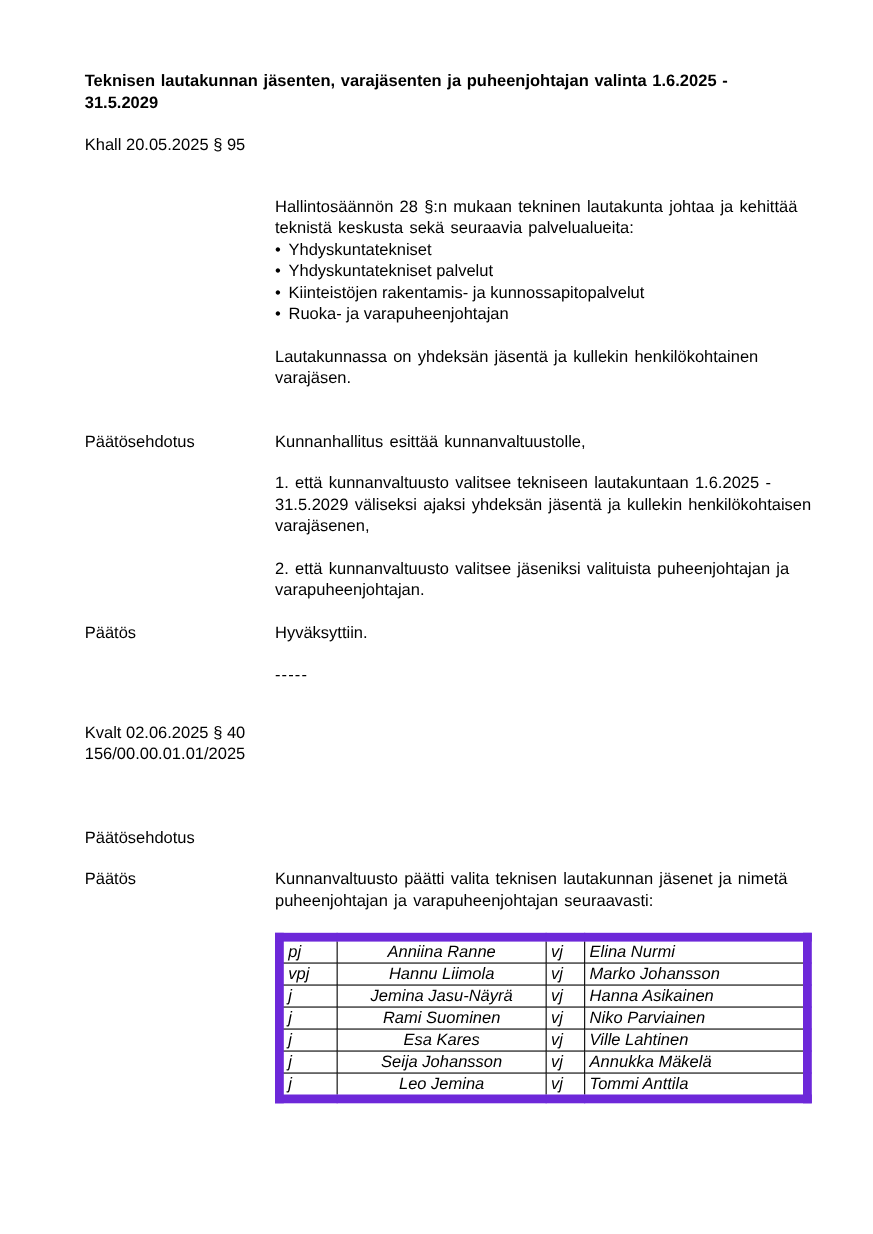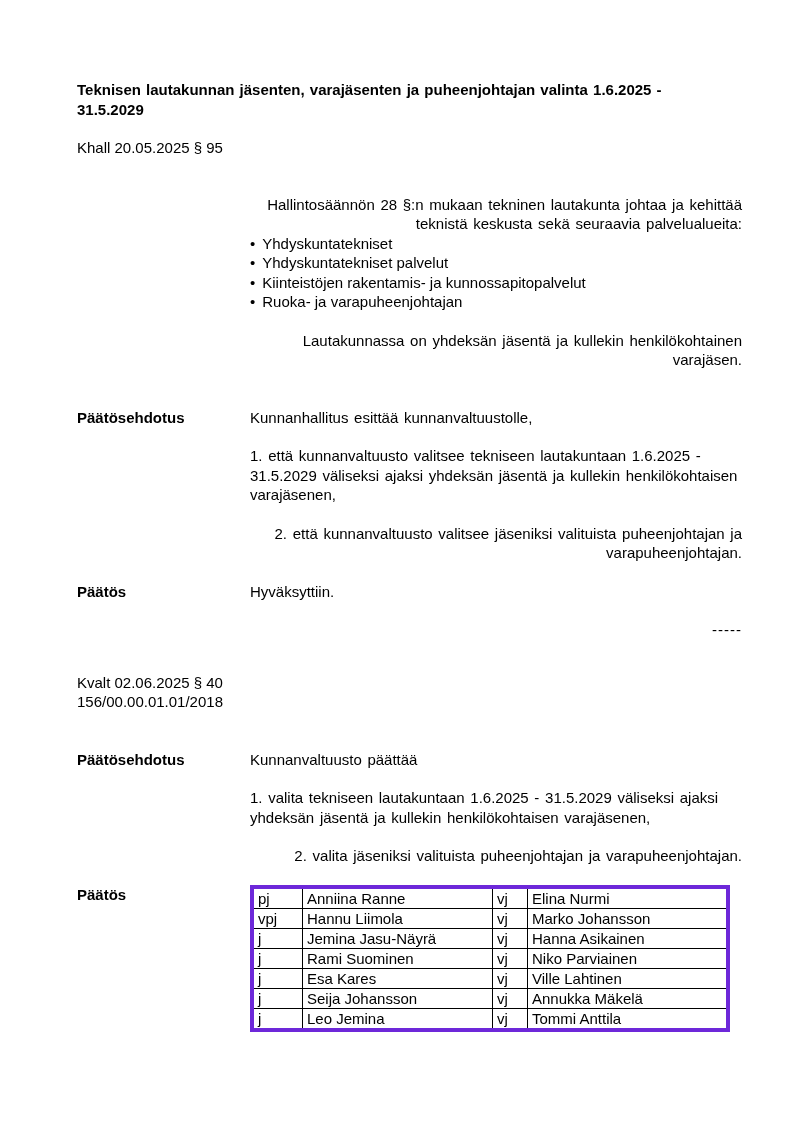--- a/index.html
+++ b/index.html
@@ -13,88 +13,88 @@
     font-family: "Liberation Sans", "DejaVu Sans", sans-serif;
     font-size: 15px;
     line-height: 19.5px;
     color: #000000;
     overflow: hidden;
   }
   .page {
     box-sizing: border-box;
     width: 794px;
     height: 1122px;
-    padding: 80px 57px 0 77px;
+    padding: 64px 57px 0 77px;
   }
   .doc-title {
     font-size: 15px;
     font-weight: bold;
     max-width: 648px;
     margin: 0 0 19px 0;
     word-spacing: 1px;
   }
   .ref-line {
     margin: 0 0 37px 0;
   }
   .row {
     display: flex;
     align-items: flex-start;
   }
   .label-col {
     width: 173px;
     flex: 0 0 173px;
-    font-weight: bold;
+    font-weight: normal;
   }
   .content-col {
     width: 492px;
     flex: 0 0 492px;
   }
   .content-col p {
     margin: 0 0 19px 0;
     word-spacing: 1.5px;
   }
   .content-col p.no-gap {
     margin-bottom: 0;
-    text-align: right;
   }
   .bullet-list {
     margin: 0 0 19px 0;
   }
   .bullet-item {
     display: flex;
   }
   .bullet-glyph {
     margin-right: 7px;
   }
   .sec-intro      { margin-bottom: 38px; }
   .sec-proposal1  { margin-bottom: 19px; }
   .sec-decision1  { margin-bottom: 33px; }
-  .kvalt-ref      { margin-bottom: 38px; }
+  .kvalt-ref      { margin-bottom: 56px; }
   .sec-proposal2  { margin-bottom: 19px; }
   .decision-text  { margin: 0 0 10px 0; word-spacing: 1.5px; }
   .separator      { letter-spacing: 1px; }
 
   table.members {
     border-collapse: collapse;
     table-layout: fixed;
   }
   table.members td {
     border: 1px solid #000;
     height: 19px;
     line-height: 17px;
     padding: 0 4px;
     overflow: hidden;
     white-space: nowrap;
     vertical-align: middle;
   }
   table.members {
-    border: 4px solid #6d28d9;
+    border: 8px solid #6d28d9;
+    font-style: italic;
   }
   .c-role   { width: 40px; }
-  .c-member { width: 181px; }
+  .c-member { width: 181px; text-align: center; }
   .c-vj     { width: 26px; margin-left: 41px; }
   .c-deputy { width: 190px; }
 </style>
 </head>
 <body>
 
 <div class="page">
 
   <h1 class="doc-title">Teknisen lautakunnan jäsenten, varajäsenten ja puheenjohtajan valinta 1.6.2025 - 31.5.2029</h1>
 
@@ -138,35 +138,31 @@
   <div class="row sec-decision1">
     <div class="label-col">Päätös</div>
     <div class="content-col">
       <p>Hyväksyttiin.</p>
       <p class="no-gap separator">-----</p>
     </div>
   </div>
 
   <div class="kvalt-ref">
     <div>Kvalt 02.06.2025 § 40</div>
-    <div>156/00.00.01.01/2018</div>
+    <div>156/00.00.01.01/2025</div>
   </div>
 
   <div class="row sec-proposal2">
     <div class="label-col">Päätösehdotus</div>
-    <div class="content-col">
-      <p>Kunnanvaltuusto päättää</p>
-      <p>1. valita tekniseen lautakuntaan 1.6.2025 - 31.5.2029 väliseksi ajaksi yhdeksän jäsentä ja kullekin henkilökohtaisen varajäsenen,</p>
-      <p class="no-gap">2. valita jäseniksi valituista puheenjohtajan ja varapuheenjohtajan.</p>
-    </div>
   </div>
 
   <div class="row">
     <div class="label-col">Päätös</div>
     <div class="content-col">
+      <p class="decision-text">Kunnanvaltuusto päätti valita teknisen lautakunnan jäsenet ja nimetä puheenjohtajan ja varapuheenjohtajan seuraavasti:</p>
       <table class="members">
         <tbody>
           <tr>
             <td class="c-role">pj</td>
             <td class="c-member">Anniina Ranne</td>
             <td class="c-vj">vj</td>
             <td class="c-deputy">Elina Nurmi</td>
           </tr>
           <tr>
             <td class="c-role">vpj</td>

